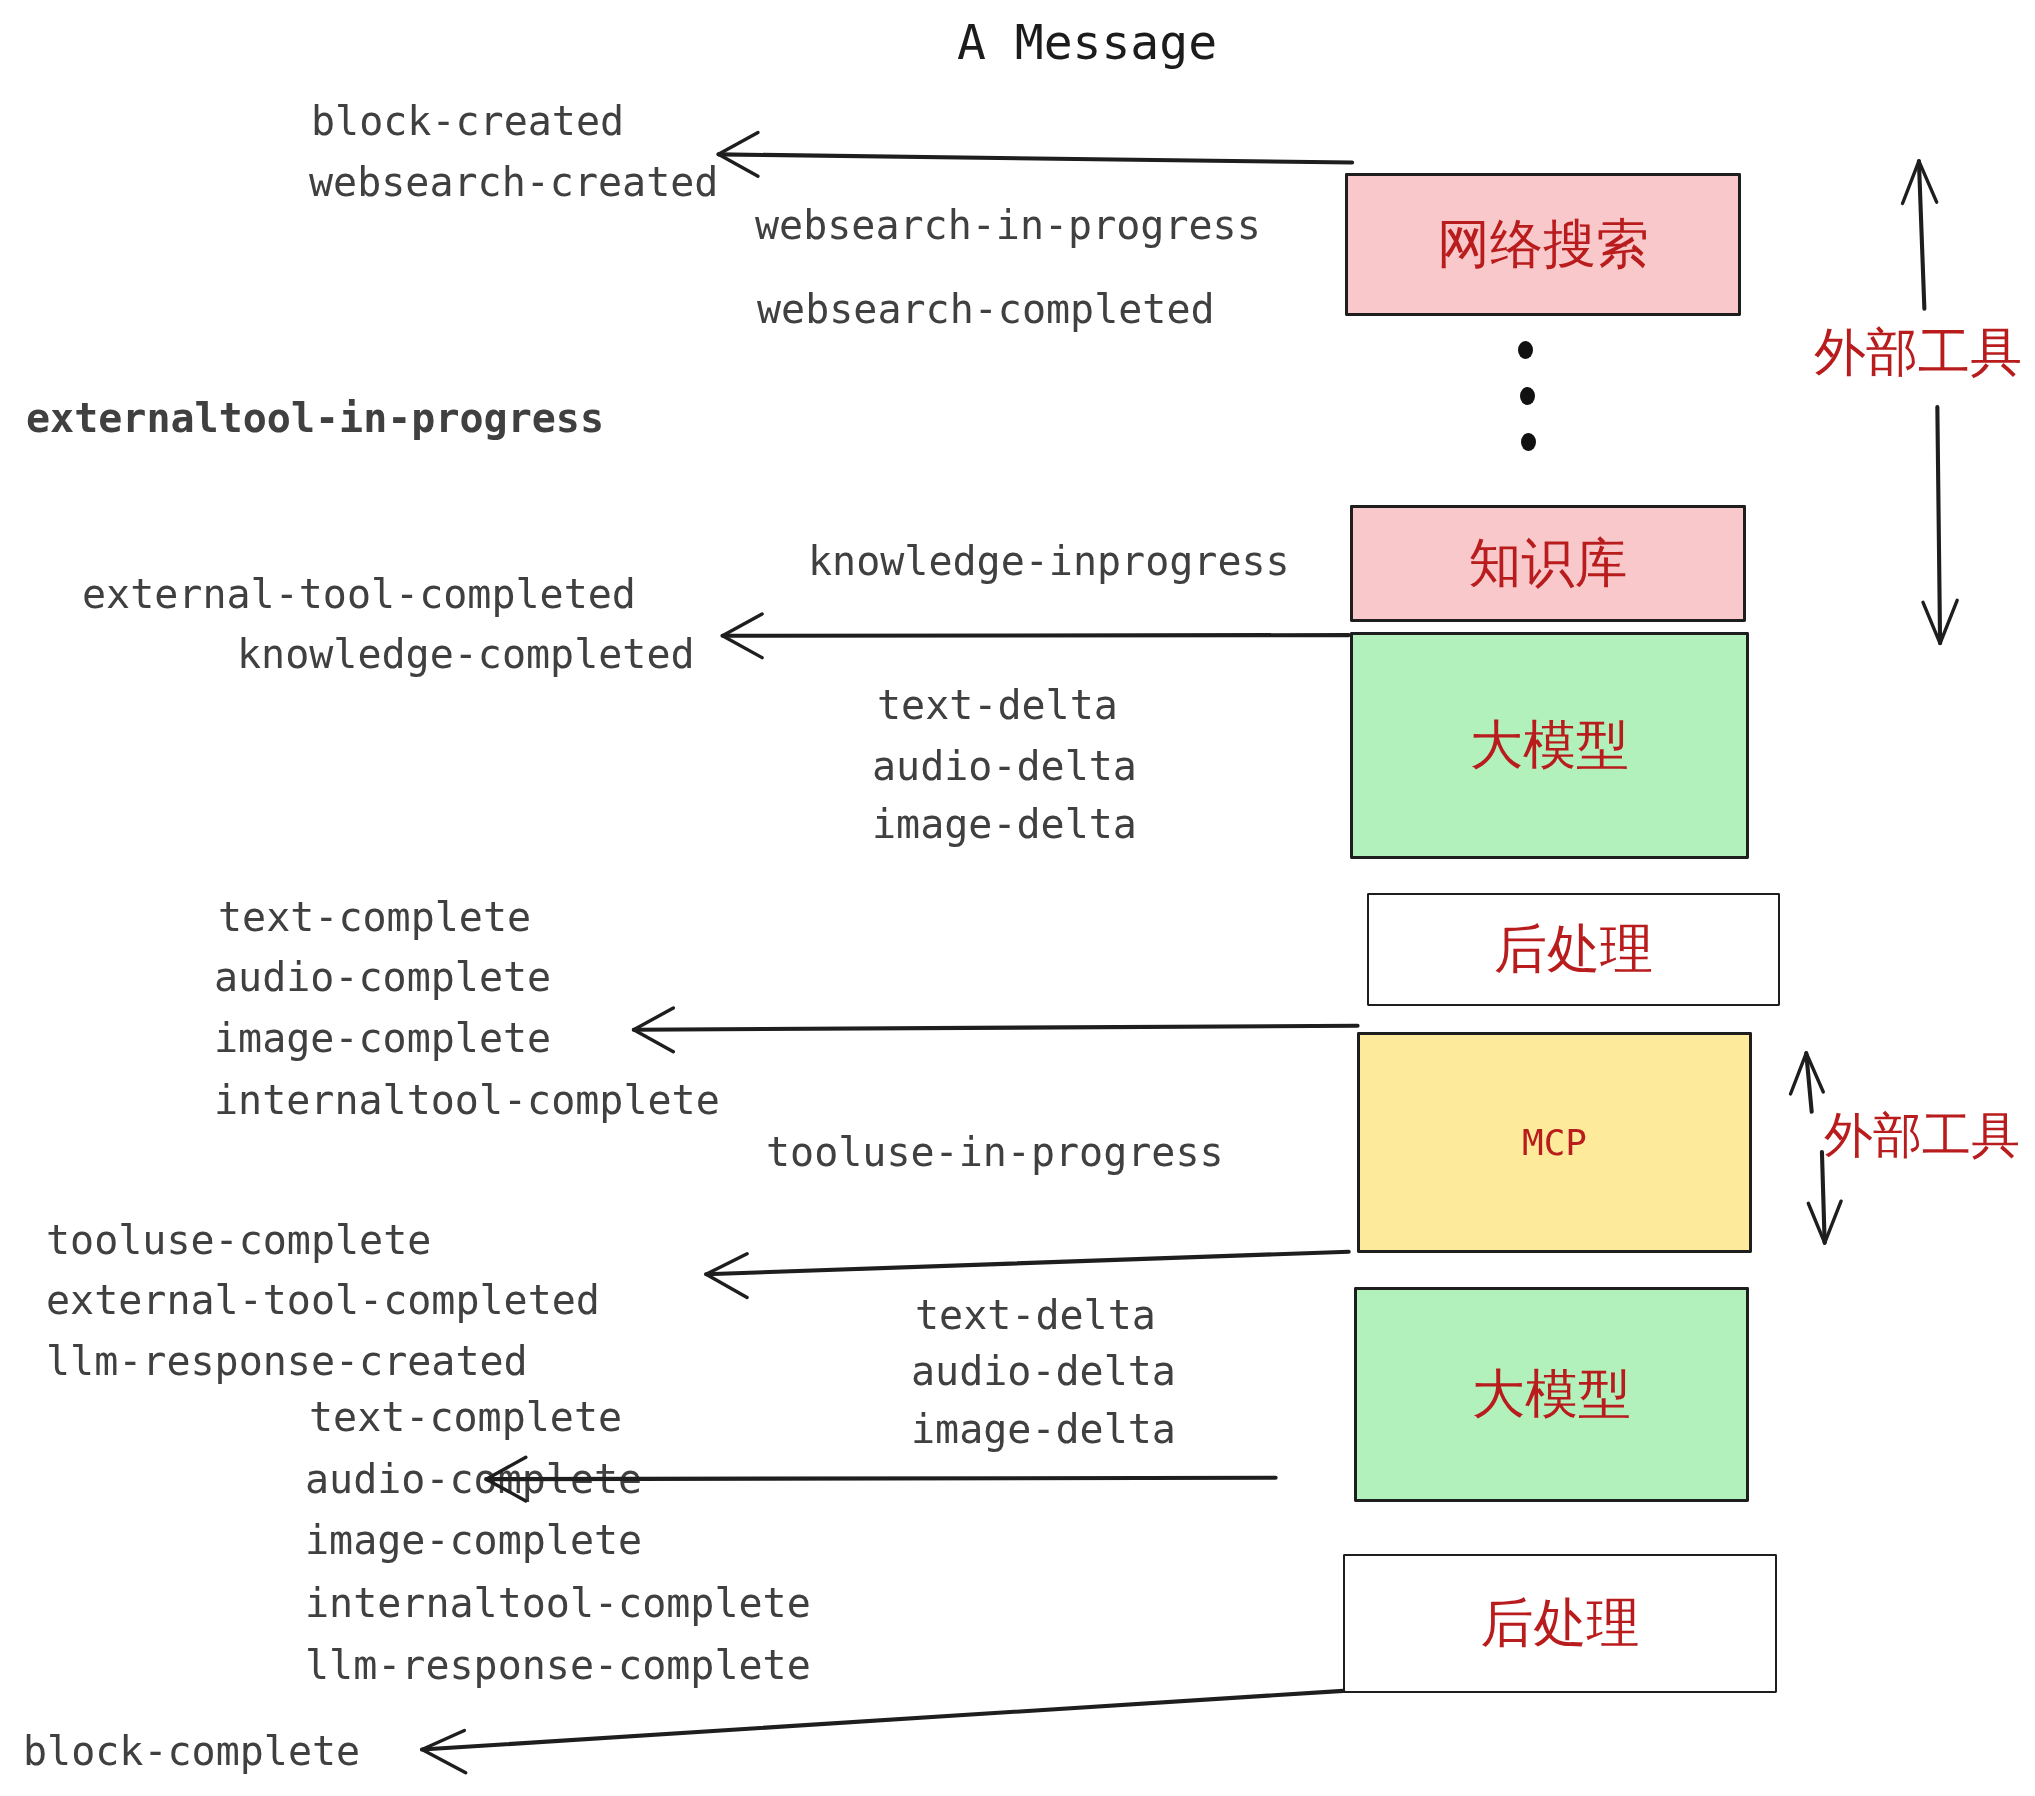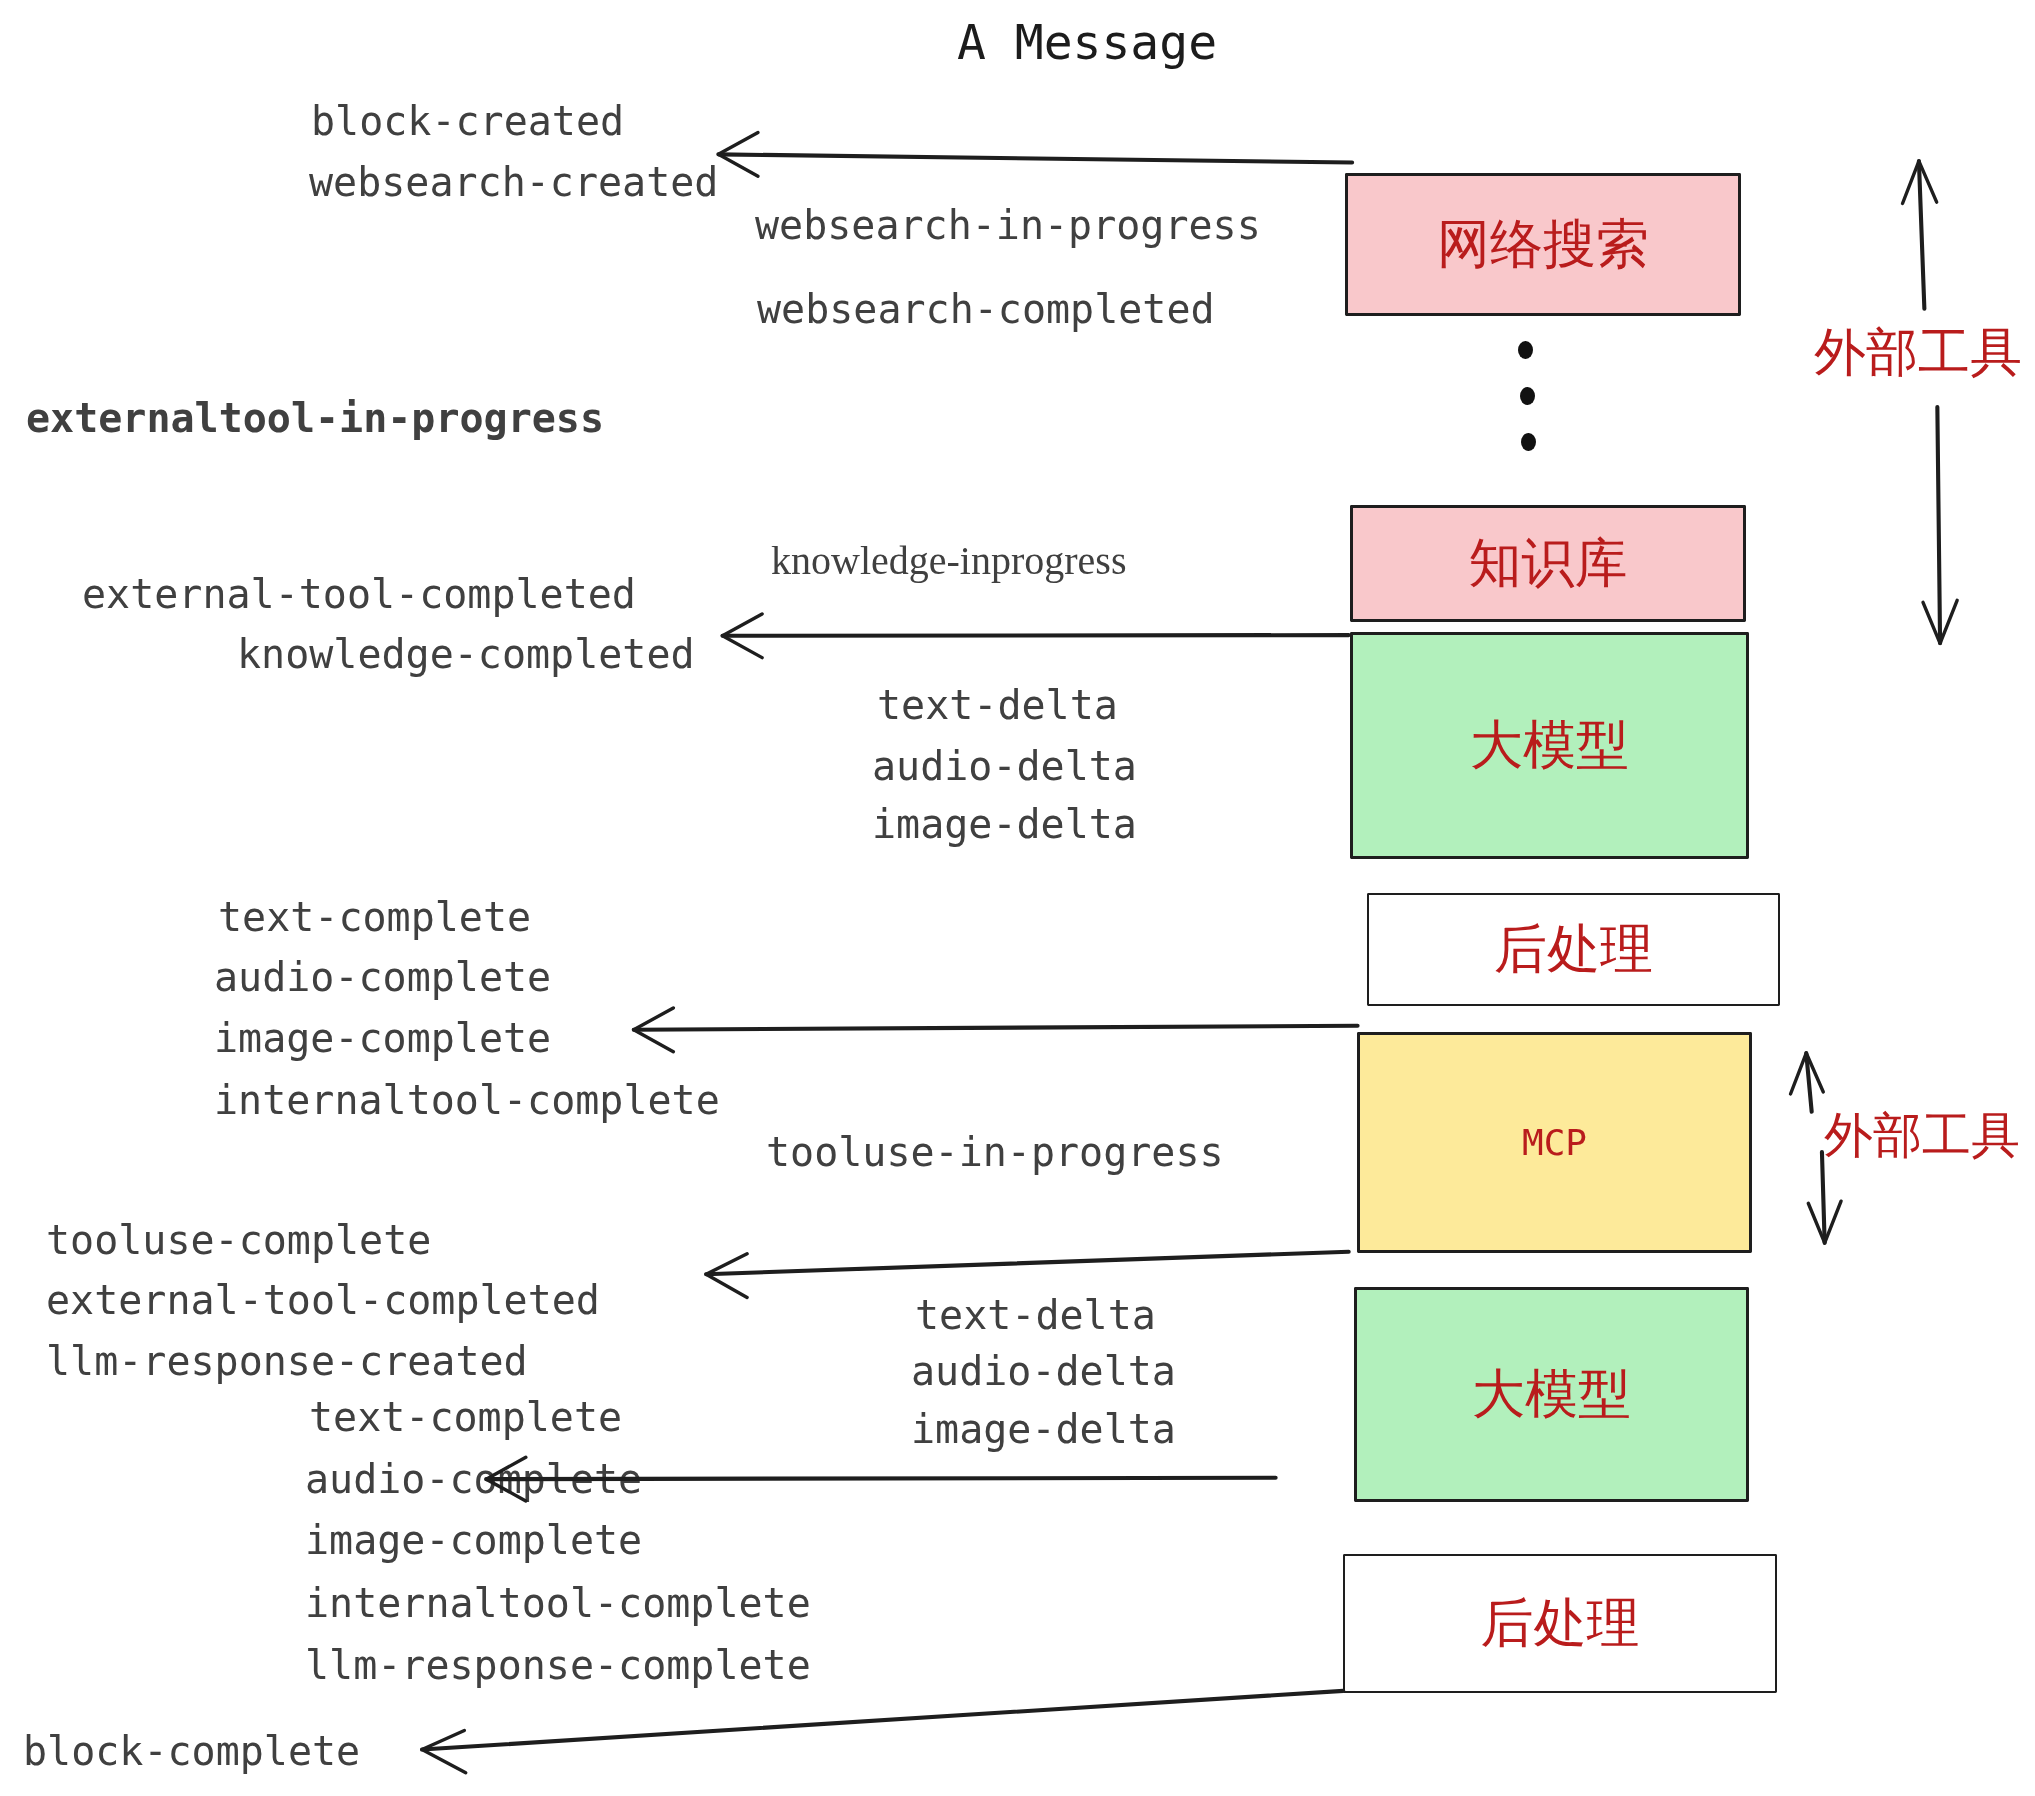--- a/index.html
+++ b/index.html
@@ -66,21 +66,21 @@
 
 <div id="canvas">
 
   <div class="title" style="left:1087px;top:42px;">A Message</div>
 
   <div class="evt" style="left:311px;top:121px;">block-created</div>
   <div class="evt" style="left:309px;top:182px;">websearch-created</div>
   <div class="evt" style="left:755px;top:225px;">websearch-in-progress</div>
   <div class="evt" style="left:757px;top:309px;">websearch-completed</div>
   <div class="evt" style="left:26px;top:418px;font-weight:bold;">externaltool-in-progress</div>
-  <div class="evt" style="left:771px;top:561px;font-family:Liberation Serif, serif;">knowledge-inprogress</div>
+  <div class="evt" style="left:808px;top:561px;">knowledge-inprogress</div>
   <div class="evt" style="left:82px;top:594px;">external-tool-completed</div>
   <div class="evt" style="left:189px;top:654px;margin-left:48px;">knowledge-completed</div>
   <div class="evt" style="left:877px;top:705px;">text-delta</div>
   <div class="evt" style="left:872px;top:766px;">audio-delta</div>
   <div class="evt" style="left:872px;top:824px;">image-delta</div>
   <div class="evt" style="left:218px;top:917px;">text-complete</div>
   <div class="evt" style="left:214px;top:977px;">audio-complete</div>
   <div class="evt" style="left:214px;top:1038px;">image-complete</div>
   <div class="evt" style="left:214px;top:1100px;">internaltool-complete</div>
   <div class="evt" style="left:766px;top:1152px;">tooluse-in-progress</div>

